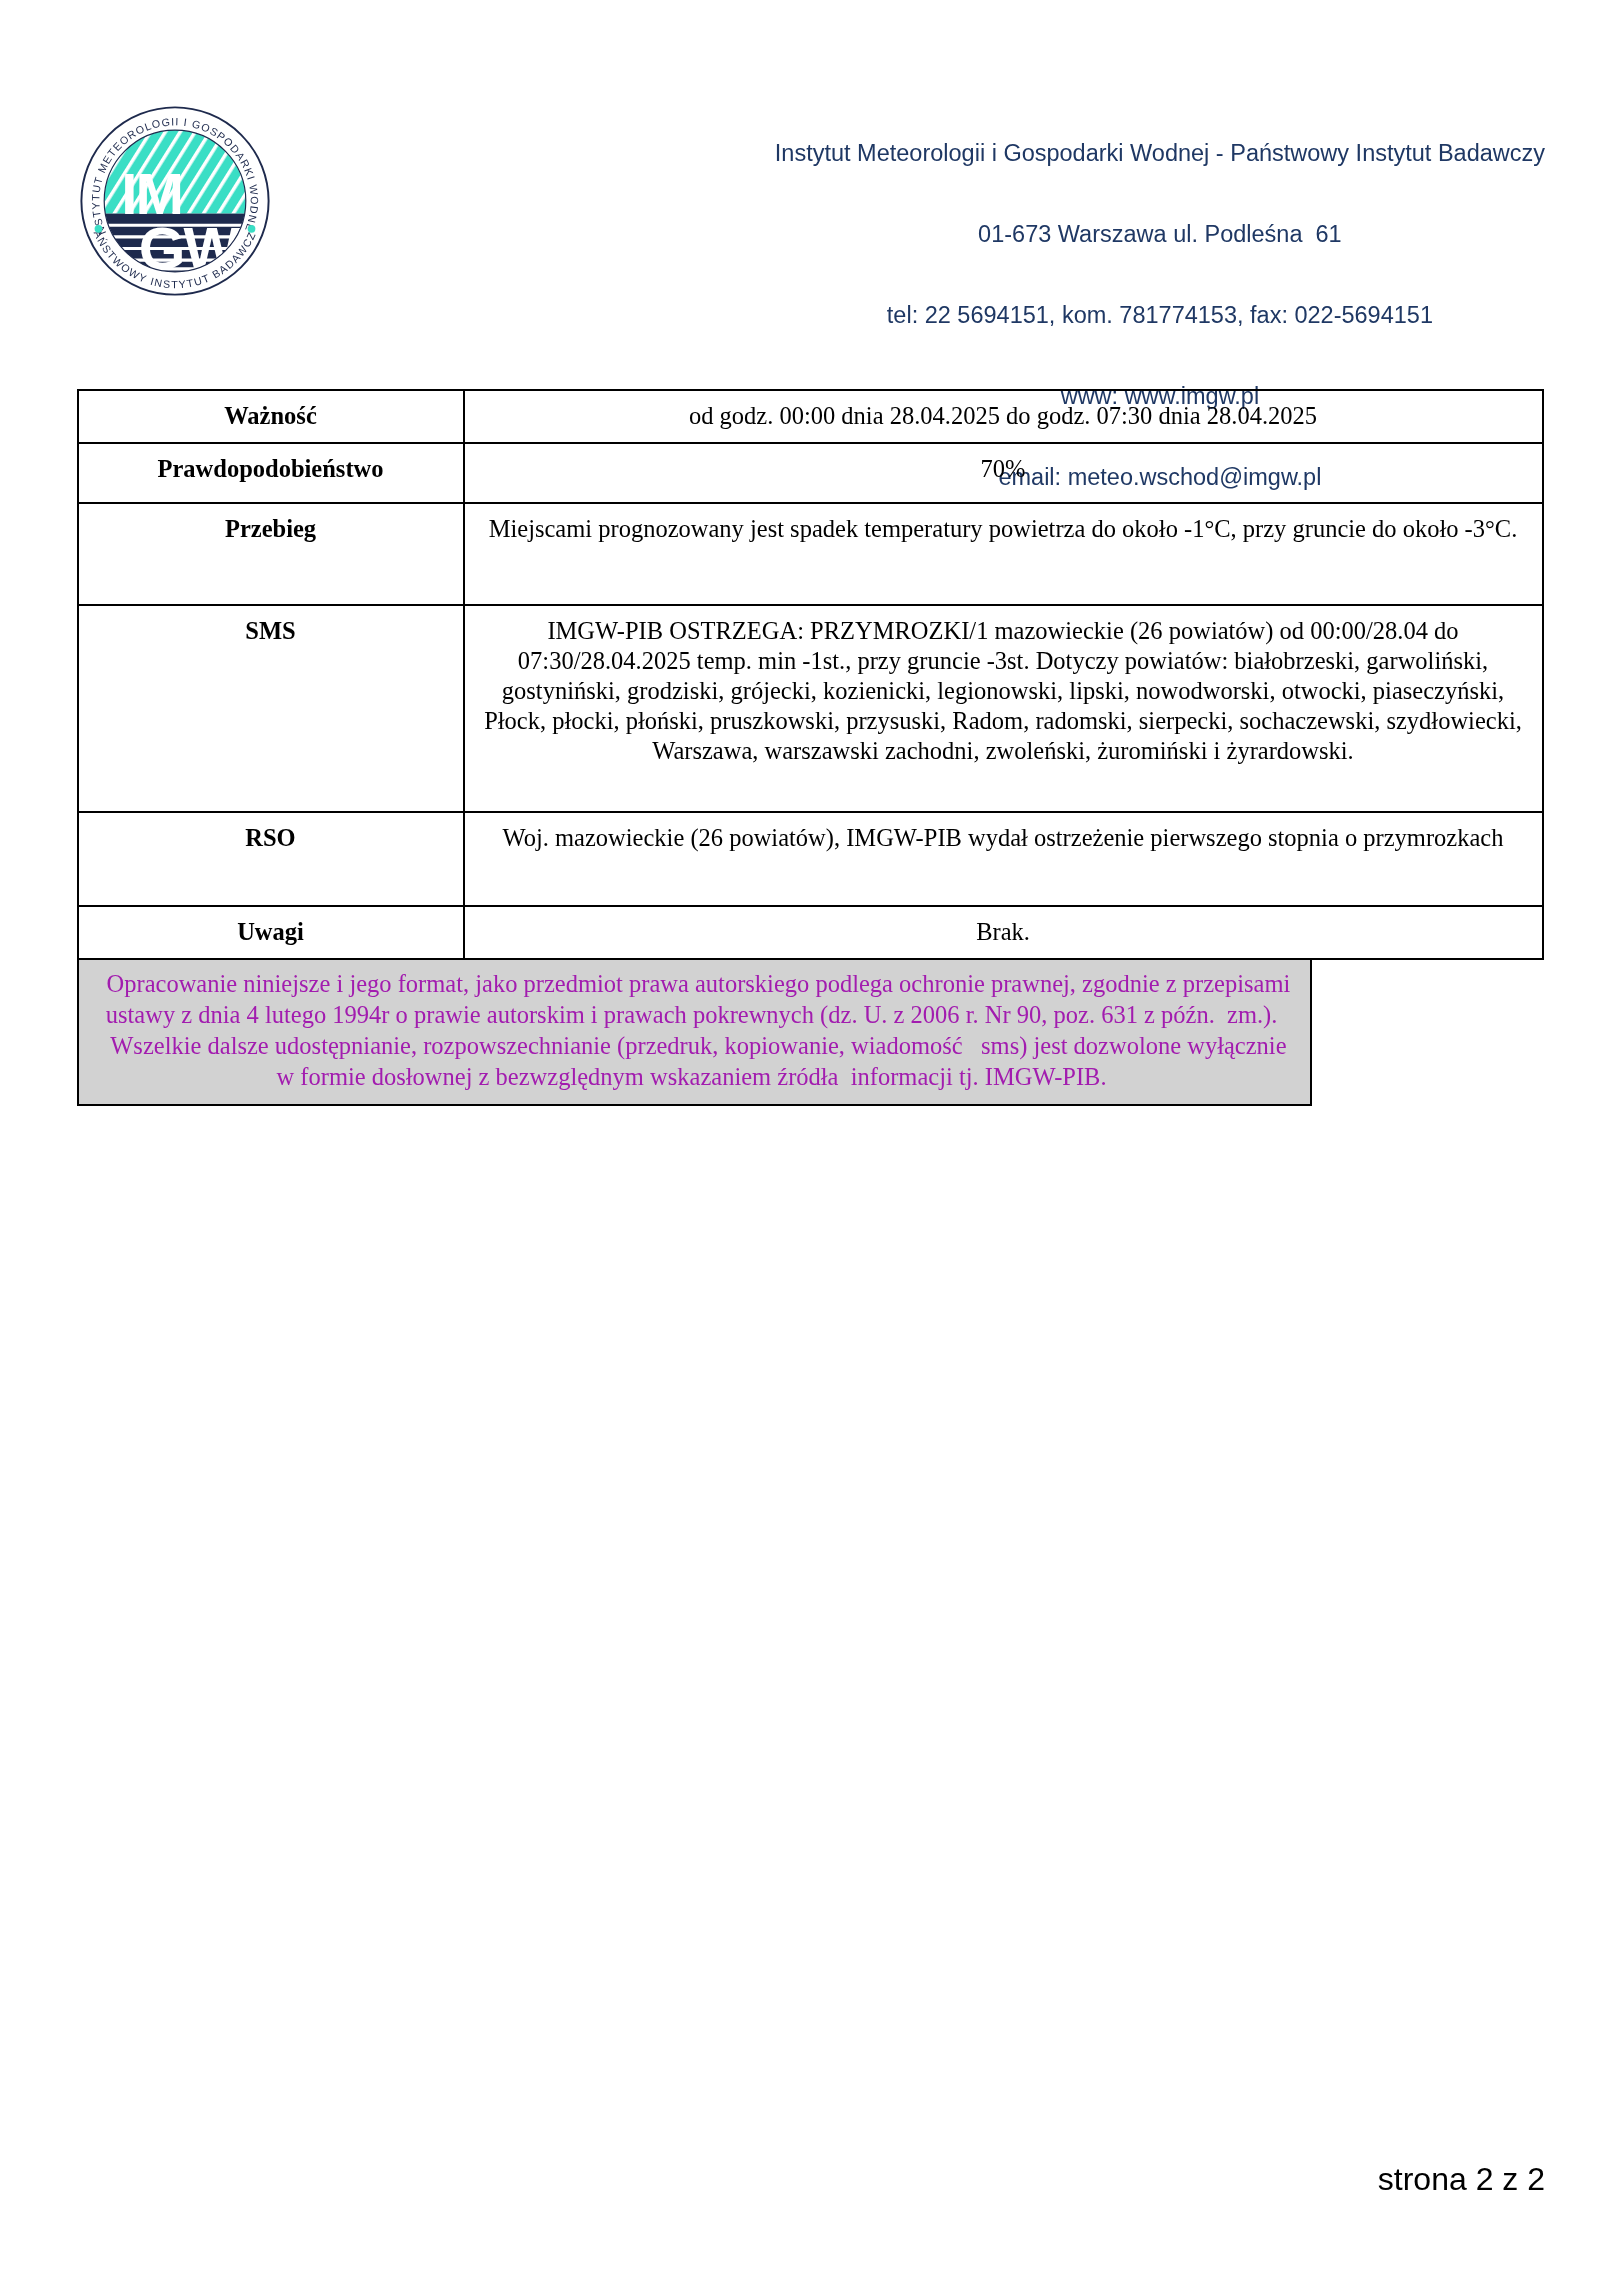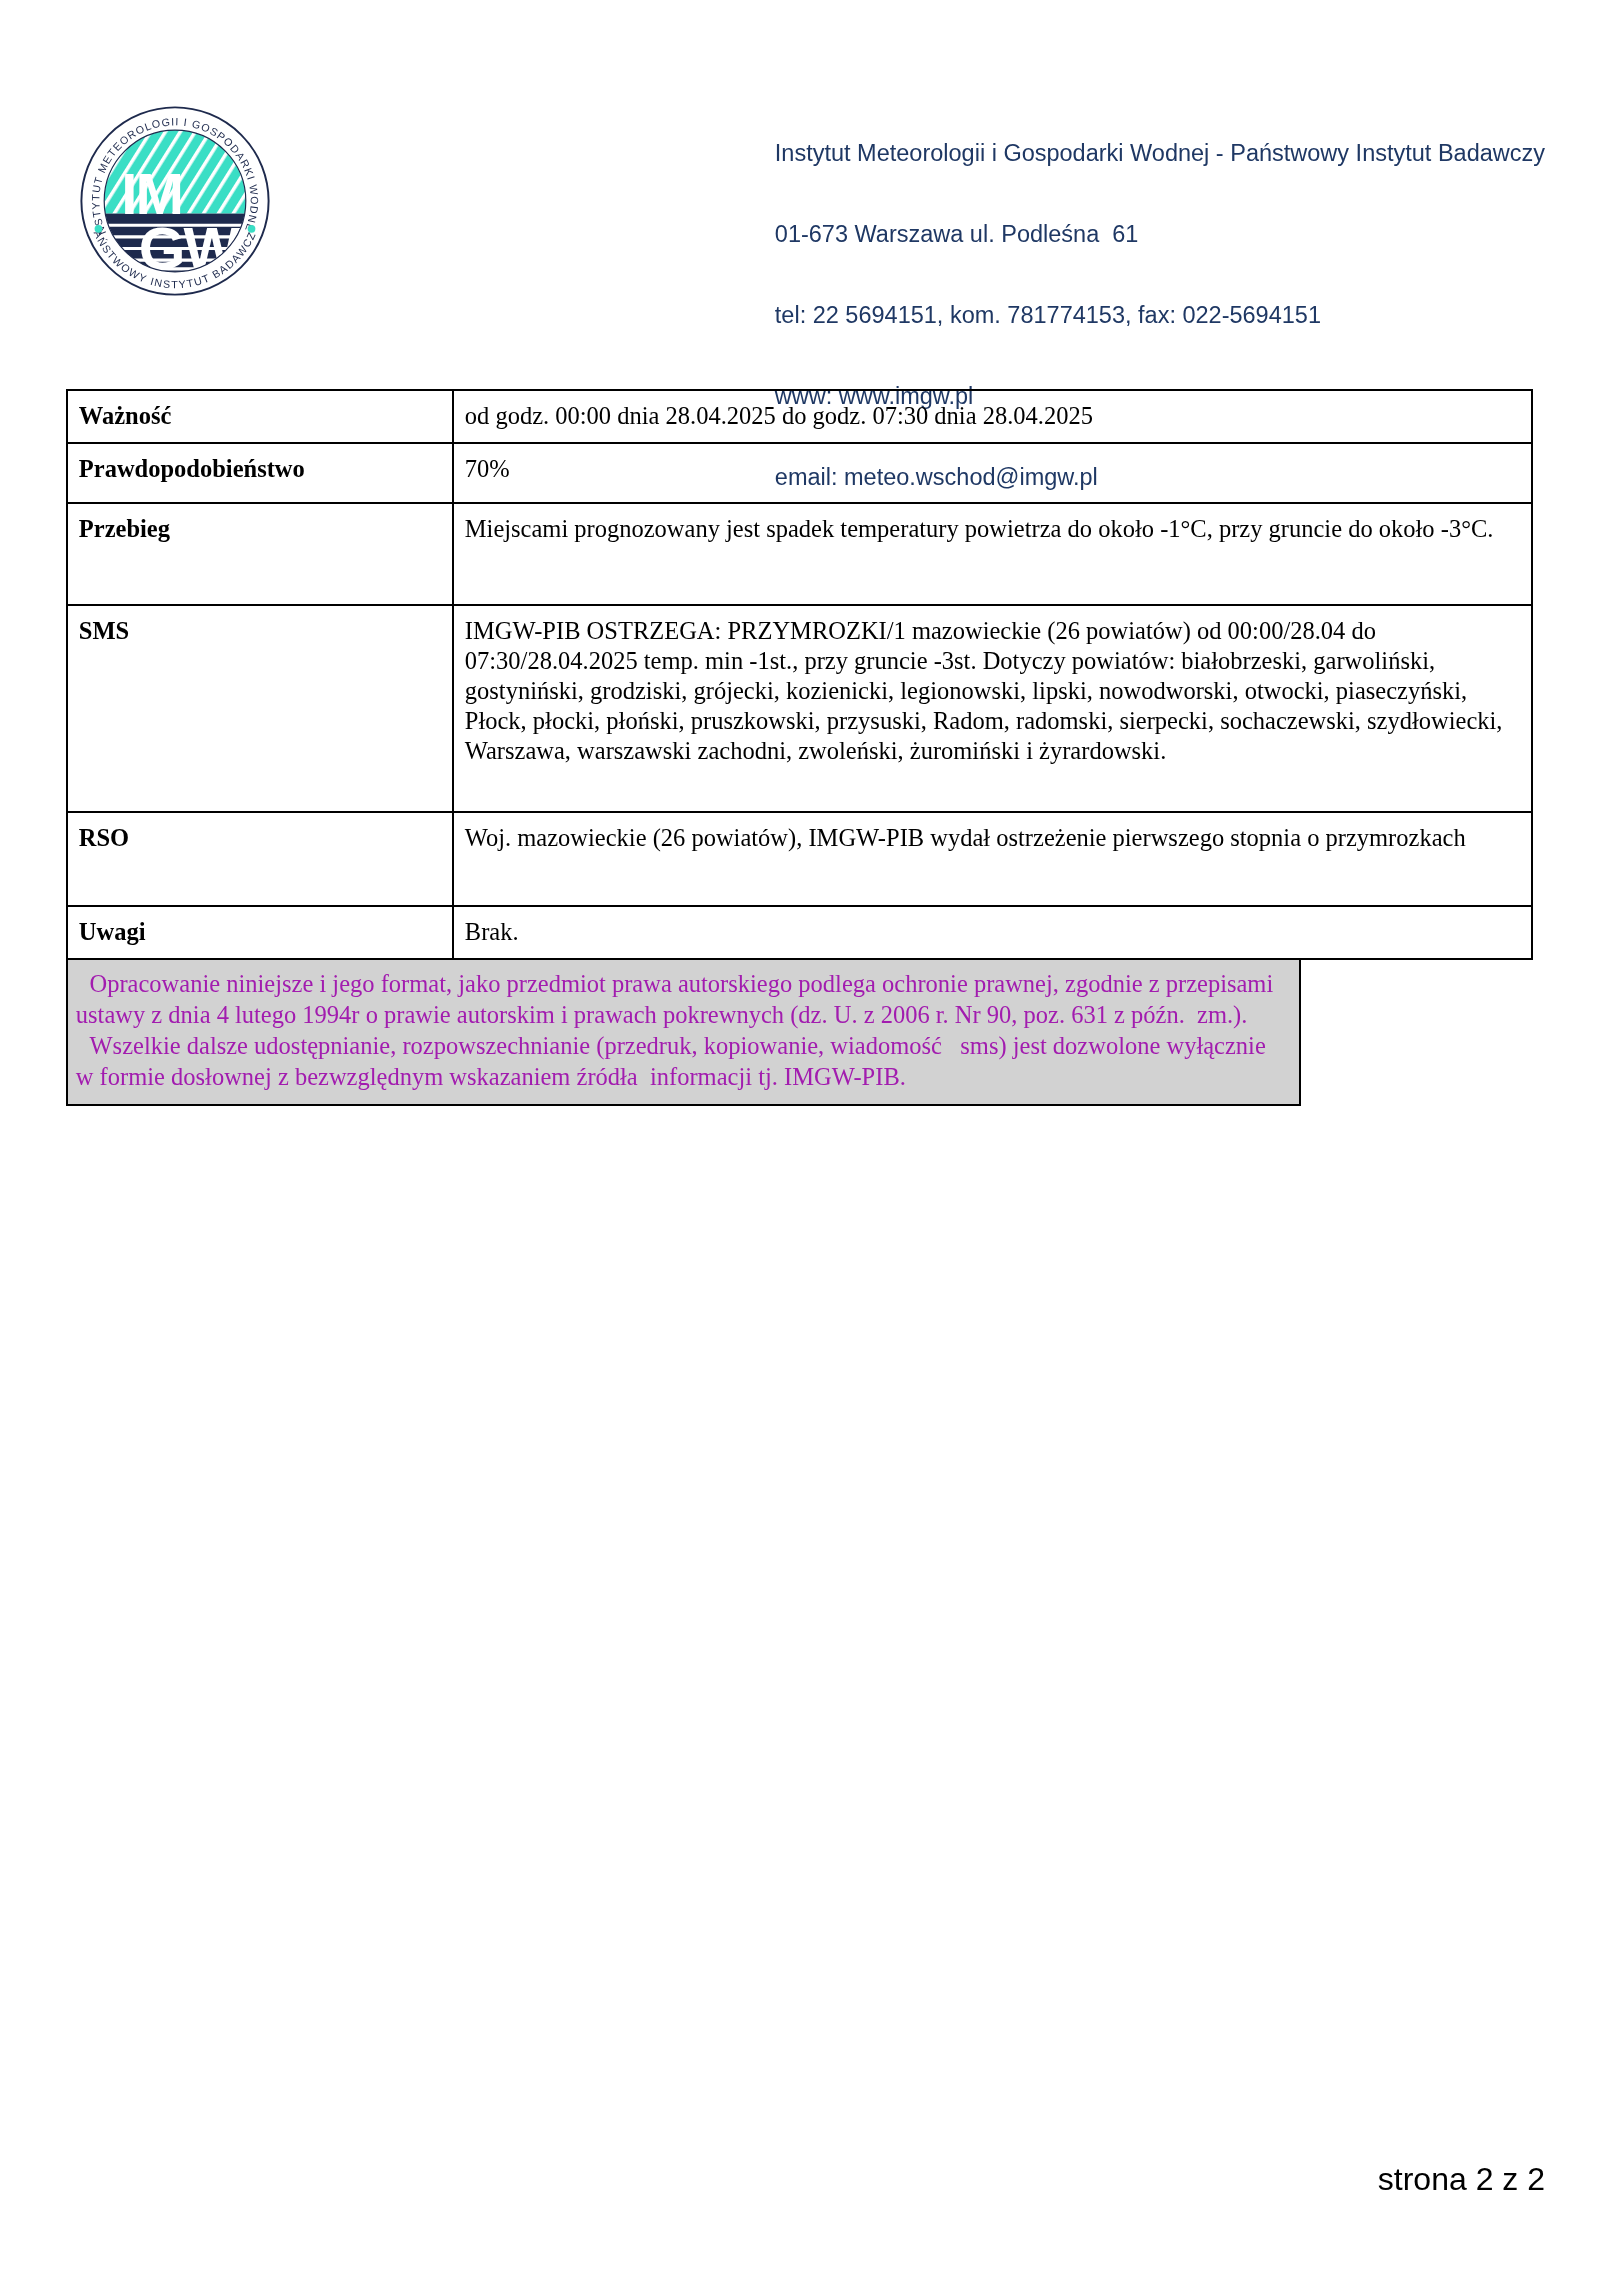--- a/index.html
+++ b/index.html
@@ -12,30 +12,30 @@
     margin: 0 auto;
   }
 
   
   .logo-wrap {
     position: absolute; left: 78px; top: 101px;
     width: 194px; height: 200px;
   }
   .header-info {
     position: absolute; top: 86px; right: 75px;
-    text-align: left;
+    text-align: center;
     font-family: "Liberation Sans", sans-serif;
     font-size: 23.5px; line-height: 27px;
     color: #1f3864;
     white-space: pre-wrap;
   }
   .header-info .bold { font-weight: bold; }
 
   
-  .content-wrap { position: absolute; left: 66px; top: 389px; width: 1235px; }
+  .content-wrap { position: absolute; left: 77px; top: 389px; width: 1235px; text-align: center; }
   table.warn {
     border-collapse: collapse;
     width: 1467px;
     table-layout: fixed;
     font-size: 24.5px; line-height: 30px;
     color: #000;
   }
   table.warn td {
     border: 2px solid #000;
     vertical-align: top;

